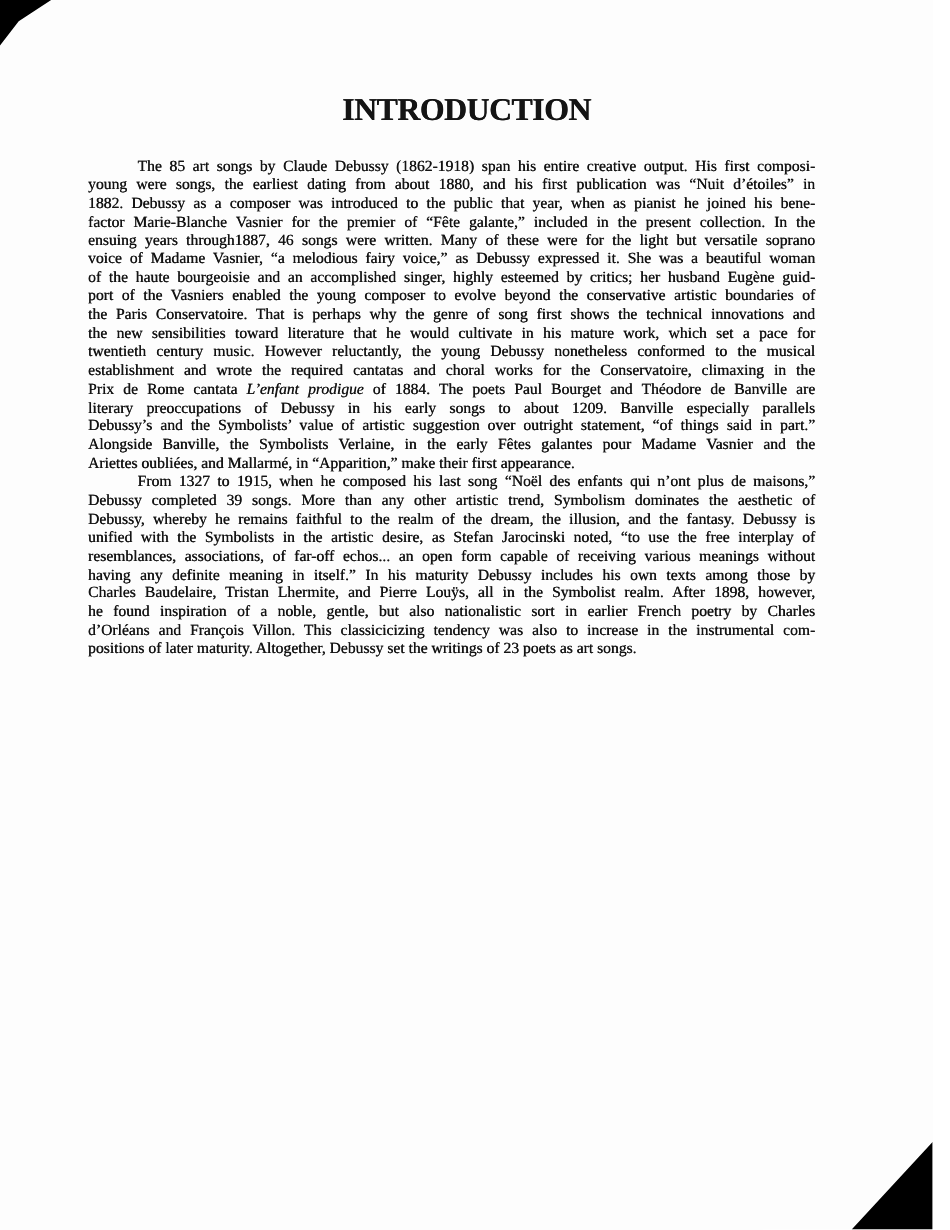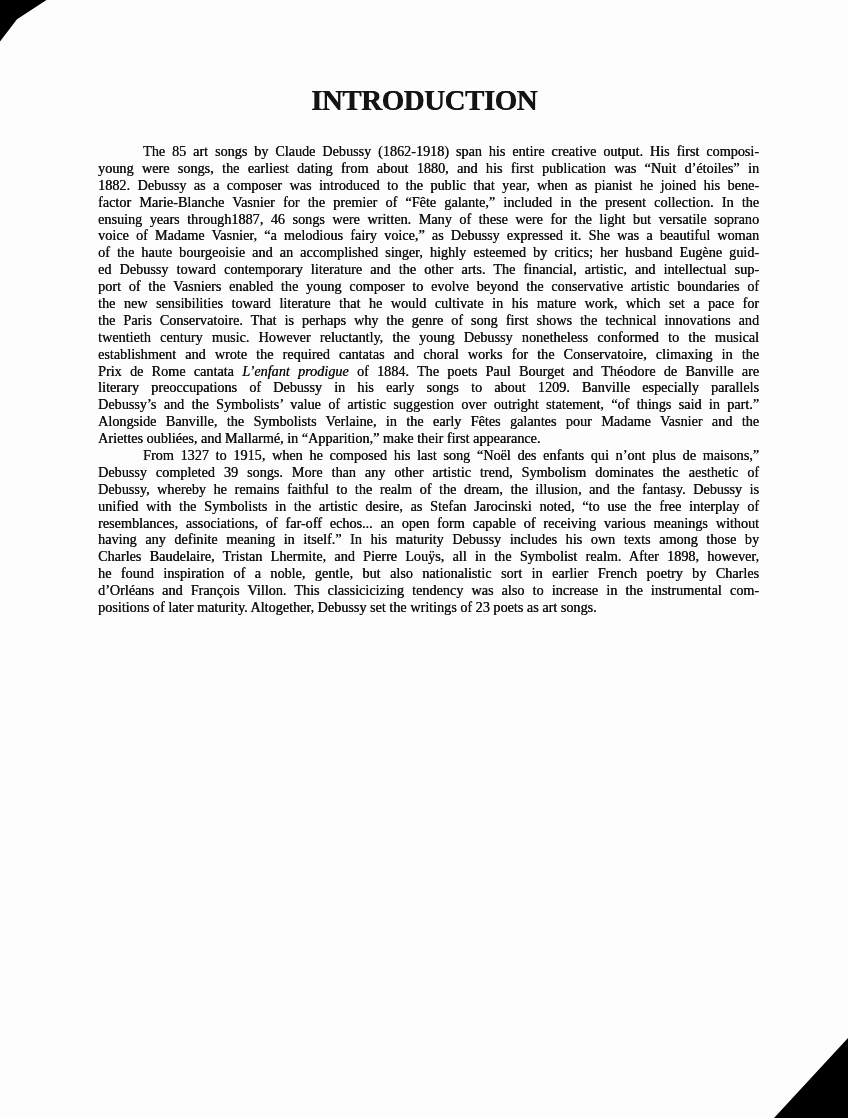--- a/index.html
+++ b/index.html
@@ -22,21 +22,21 @@
     margin:0;
     text-align:center;
     font-size:29px;
     font-weight:bold;
     letter-spacing:-0.5px;
     line-height:32px;
     text-shadow:0.4px 0 0 currentColor;
   }
   .body-text{
     position:absolute;
-    left:98px;top:143px;
+    left:80px;top:143px;
     width:661px;
   }
   .line{
     font-size:14.2px;
     line-height:16.9px;
     height:16.9px;
     text-align:justify;
     text-align-last:justify;
     white-space:normal;
     text-shadow:0.3px 0 0 currentColor;
@@ -65,24 +65,23 @@
   <h1 class="title">INTRODUCTION</h1>
 
   <div class="body-text" id="body-text">
       <div class="line indent">The 85 art songs by Claude Debussy (1862-1918) span his entire creative output.  His first composi-</div>
       <div class="line">young were songs, the earliest dating from about 1880, and his first publication was “Nuit d’étoiles” in</div>
       <div class="line">1882.  Debussy as a composer was introduced to the public that year, when as pianist he joined his bene-</div>
       <div class="line">factor Marie-Blanche Vasnier for the premier of “Fête galante,” included in the present collection.  In the</div>
       <div class="line">ensuing years through1887, 46 songs were written.  Many of these were for the light but versatile soprano</div>
       <div class="line">voice of Madame Vasnier, “a melodious fairy voice,” as Debussy expressed it.  She was a beautiful woman</div>
       <div class="line">of the haute bourgeoisie and an accomplished singer, highly esteemed by critics; her husband Eugène guid-</div>
-      <div class="line">ed Debussy toward contemporary literature and the other arts.  The financial, artistic, and intellectual sup-</div>
       <div class="line">port of the Vasniers enabled the young composer to evolve beyond the conservative artistic boundaries of</div>
+      <div class="line">the Paris Conservatoire.  That is perhaps why the genre of song first shows the technical innovations and</div>
       <div class="line">the new sensibilities toward literature that he would cultivate in his mature work, which set a pace for</div>
-      <div class="line">the Paris Conservatoire.  That is perhaps why the genre of song first shows the technical innovations and</div>
       <div class="line">twentieth century music.  However reluctantly, the young Debussy nonetheless conformed to the musical</div>
       <div class="line">establishment and wrote the required cantatas and choral works for the Conservatoire, climaxing in the</div>
       <div class="line">Prix de Rome cantata <i>L’enfant prodigue</i> of 1884.  The poets Paul Bourget and Théodore de Banville are</div>
       <div class="line">literary preoccupations of Debussy in his early songs to about 1209.  Banville especially parallels</div>
       <div class="line">Debussy’s and the Symbolists’ value of artistic suggestion over outright statement, “of things said in part.”</div>
       <div class="line">Alongside Banville, the Symbolists Verlaine, in the early Fêtes galantes pour Madame Vasnier and the</div>
       <div class="line end">Ariettes oubliées, and Mallarmé, in “Apparition,” make their first appearance.</div>
       <div class="line indent">From 1327 to 1915, when he composed his last song “Noël des enfants qui n’ont plus de maisons,”</div>
       <div class="line">Debussy completed 39 songs.  More than any other artistic trend, Symbolism dominates the aesthetic of</div>
       <div class="line">Debussy, whereby he remains faithful to the realm of the dream, the illusion, and the fantasy.  Debussy is</div>

